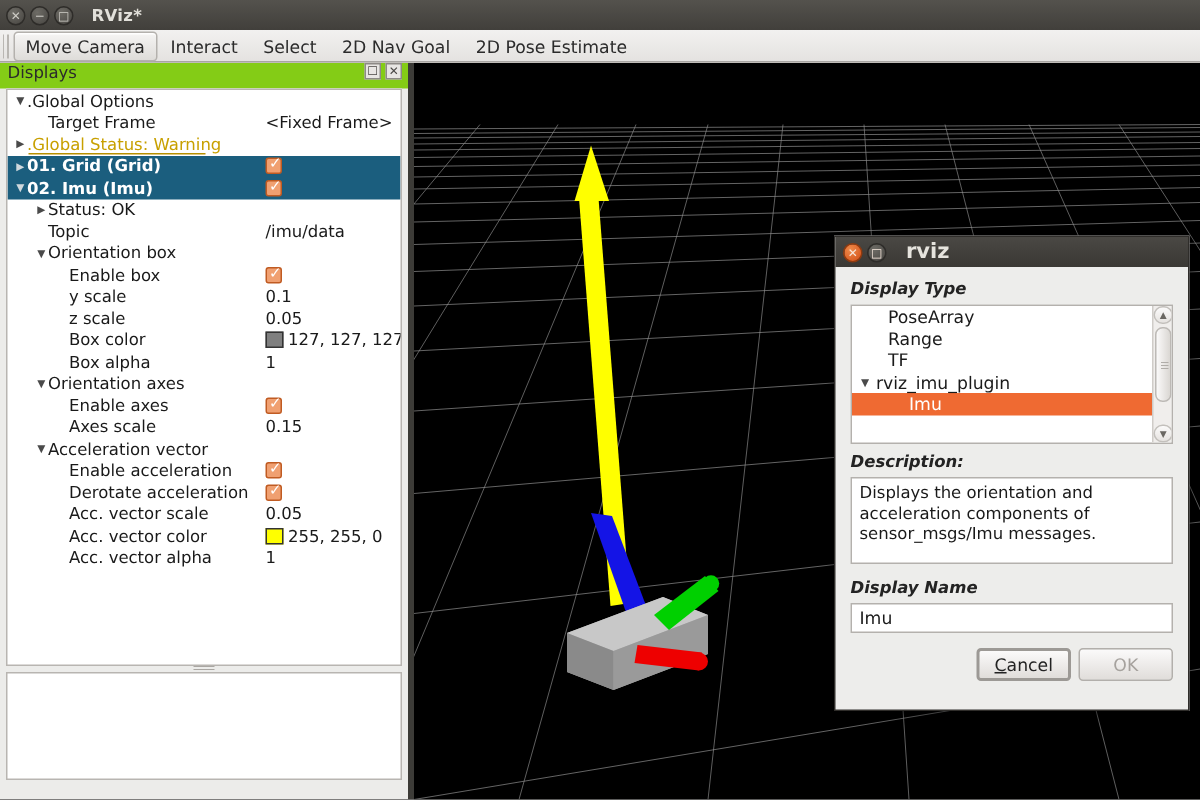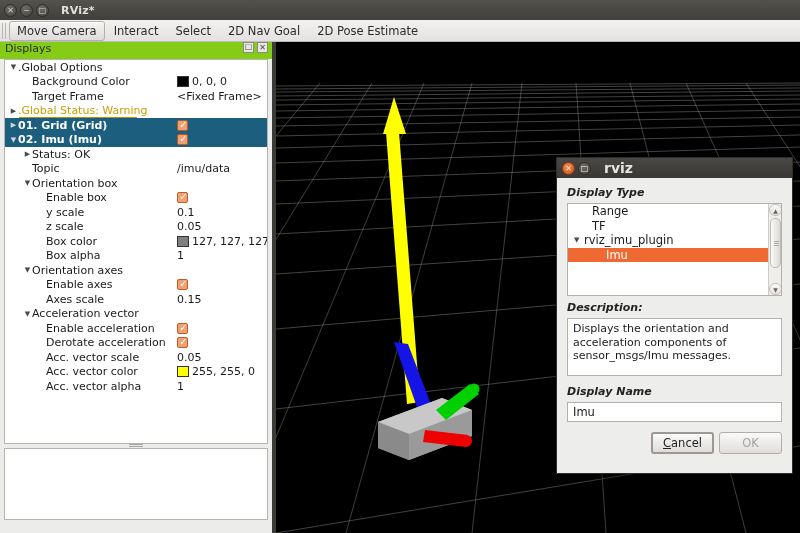--- a/index.html
+++ b/index.html
@@ -344,28 +344,20 @@
     </div>
 
     <div class="tree-wrap">
       <div class="tree" id="tree-root">
           <div class="row ind0">
             <span class="arrow">▼</span>
             <span class="lbl">.Global Options</span>
           </div>
           <div class="row ind1">
             <span class="arrow"></span>
-            <span class="lbl">Background Color</span>
-            <span class="val">
-              <span class="swatch" style="background: rgb(0, 0, 0);"></span>
-              <span>0, 0, 0</span>
-            </span>
-          </div>
-          <div class="row ind1">
-            <span class="arrow"></span>
             <span class="lbl">Target Frame</span>
             <span class="val">
               <span>&lt;Fixed Frame&gt;</span>
             </span>
           </div>
           <div class="row ind0 warn">
             <span class="arrow">▶</span>
             <span class="lbl">.Global Status: Warning</span>
             <div class="warn-underline"></div>
           </div>
@@ -511,20 +503,23 @@
           <i>□</i>
         </div>
       <div class="dlg-name">rviz</div>
     </div>
 
     <div class="dlg-body">
       <div class="dlg-label">Display Type</div>
 
       <div class="type-list">
         <div class="tl-inner" id="typelist-root">
+            <div class="tl-row lvl1">
+              <span>PoseArray</span>
+            </div>
             <div class="tl-row lvl1">
               <span>Range</span>
             </div>
             <div class="tl-row lvl1">
               <span>TF</span>
             </div>
             <div class="tl-row grp">
               <span class="ar">▼</span>
               <span>rviz_imu_plugin</span>
             </div>

